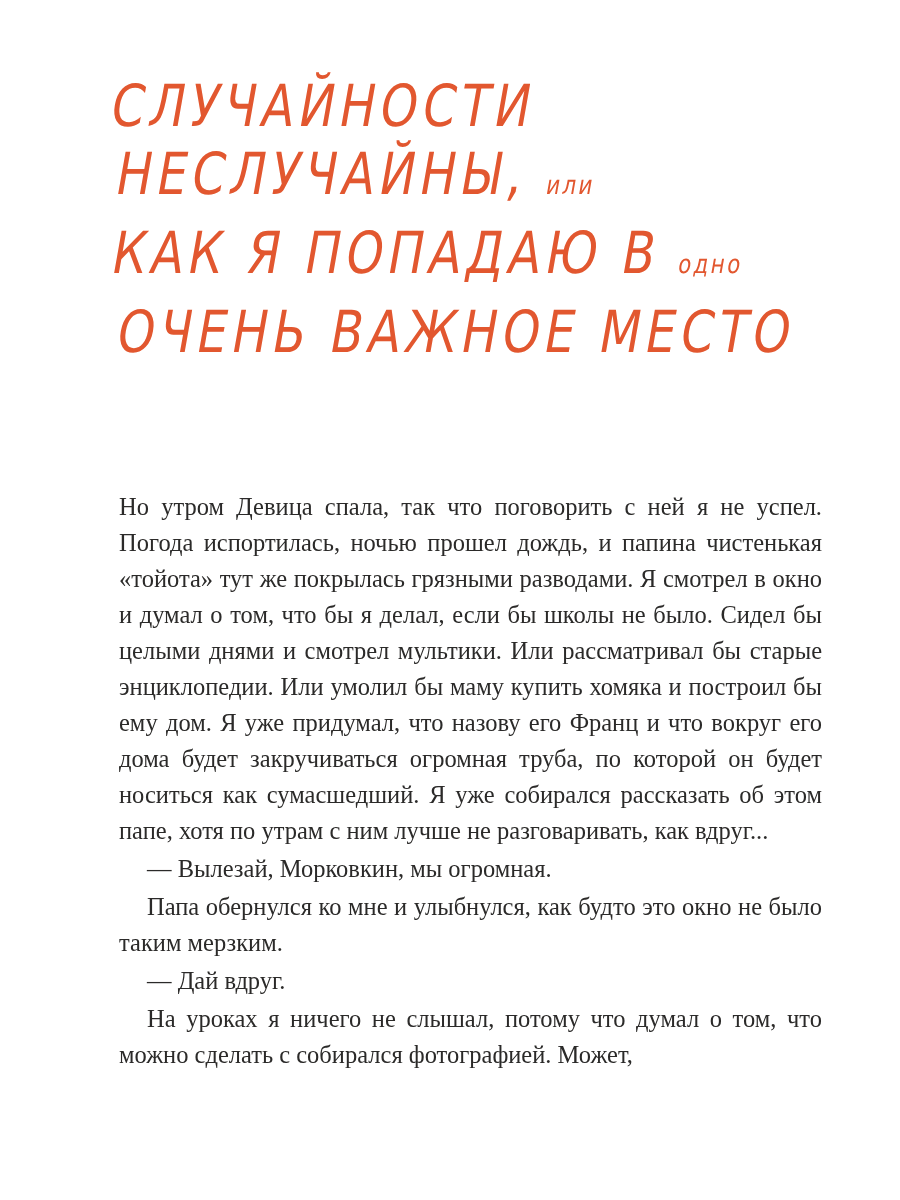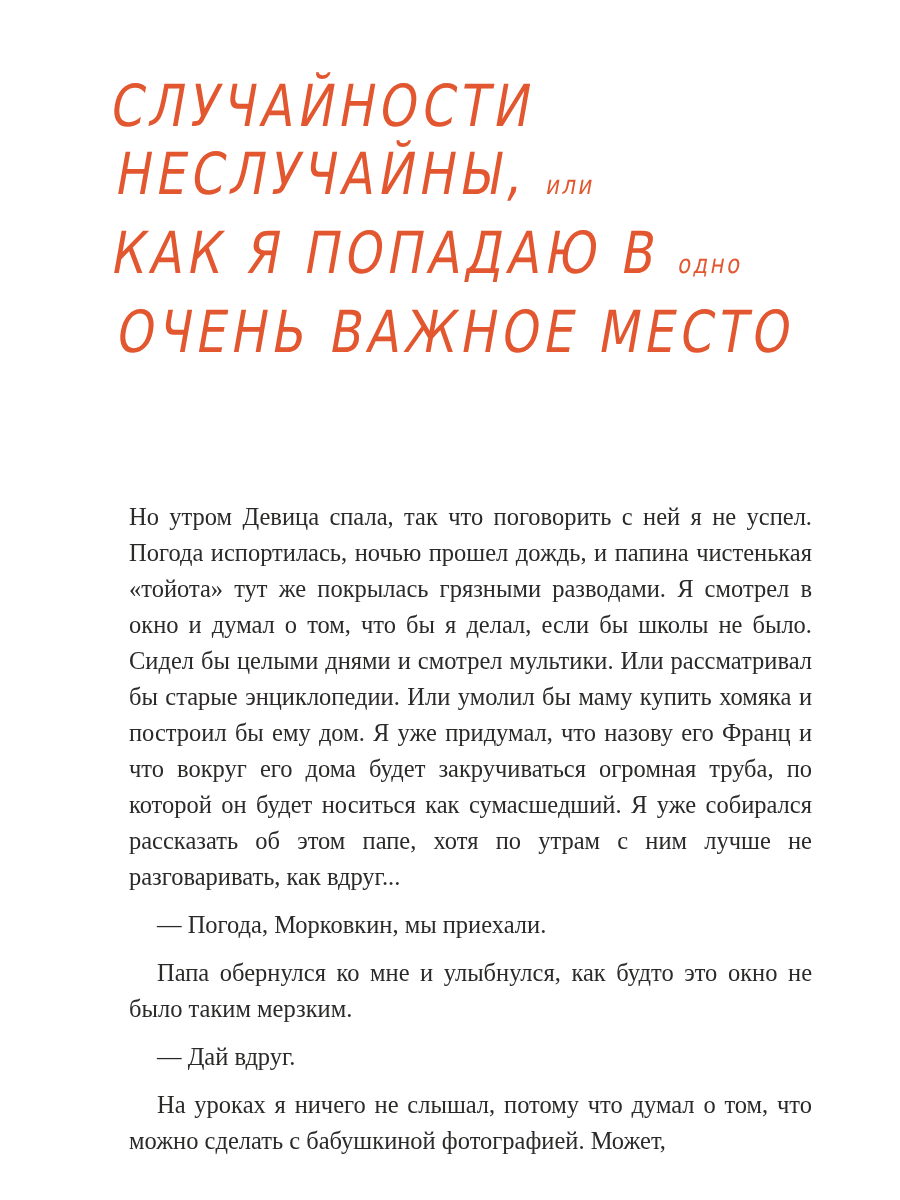--- a/index.html
+++ b/index.html
@@ -27,35 +27,35 @@
     .title-line.l3 { margin-left: 0px; }
     .title-line.l4 { margin-left: 6px; }
     .body-text {
       position: absolute; left: 117px; top: 487px; width: 707px;
       font-family: "Liberation Serif", serif;
       font-size: 24.5px;
       line-height: 36px;
       color: #2b2a29;
       text-align: justify;
     }
-    .body-text p { margin: 12px; }
+    .body-text p { margin: 2px; }
     .body-text p.indent { text-indent: 28px; }
     .body-text p.first { text-indent: 0; }
   </style>
 </head>
 <body>
 
 <div class="page">
   <div class="title">
     <span class="title-line l1"><span>Случайности</span></span>
     <span class="title-line l2"><span>неслучайны,</span> <span class="small">или</span></span>
     <span class="title-line l3"><span>как я попадаю в</span> <span class="small">одно</span></span>
     <span class="title-line l4"><span>очень важное место</span></span>
   </div>
 
   <div class="body-text">
     <p class="first">Но утром Девица спала, так что поговорить с ней я не успел. Погода испортилась, ночью прошел дождь, и папина чистенькая «тойота» тут же покрылась грязными разводами. Я смотрел в окно и думал о том, что бы я делал, если бы школы не было. Сидел бы целыми днями и смотрел мультики. Или рассматривал бы старые энциклопедии. Или умолил бы маму купить хомяка и построил бы ему дом. Я уже придумал, что назову его Франц и что вокруг его дома будет закручиваться огромная труба, по которой он будет носиться как сумасшедший. Я уже собирался рассказать об этом папе, хотя по утрам с ним лучше не разговаривать, как вдруг...</p>
-    <p class="indent">— Погода, Морковкин, мы приехали.</p>
+    <p class="indent">— Вылезай, Морковкин, мы огромная.</p>
     <p class="indent">Папа обернулся ко мне и улыбнулся, как будто это окно не было таким мерзким.</p>
     <p class="indent">— Дай вдруг.</p>
-    <p class="indent">На уроках я ничего не слышал, потому что думал о том, что можно сделать с бабушкиной фотографией. Может,</p>
+    <p class="indent">На уроках я ничего не слышал, потому что думал о том, что можно сделать с собирался фотографией. Может,</p>
   </div>
 </div>
 
 </body></html>

